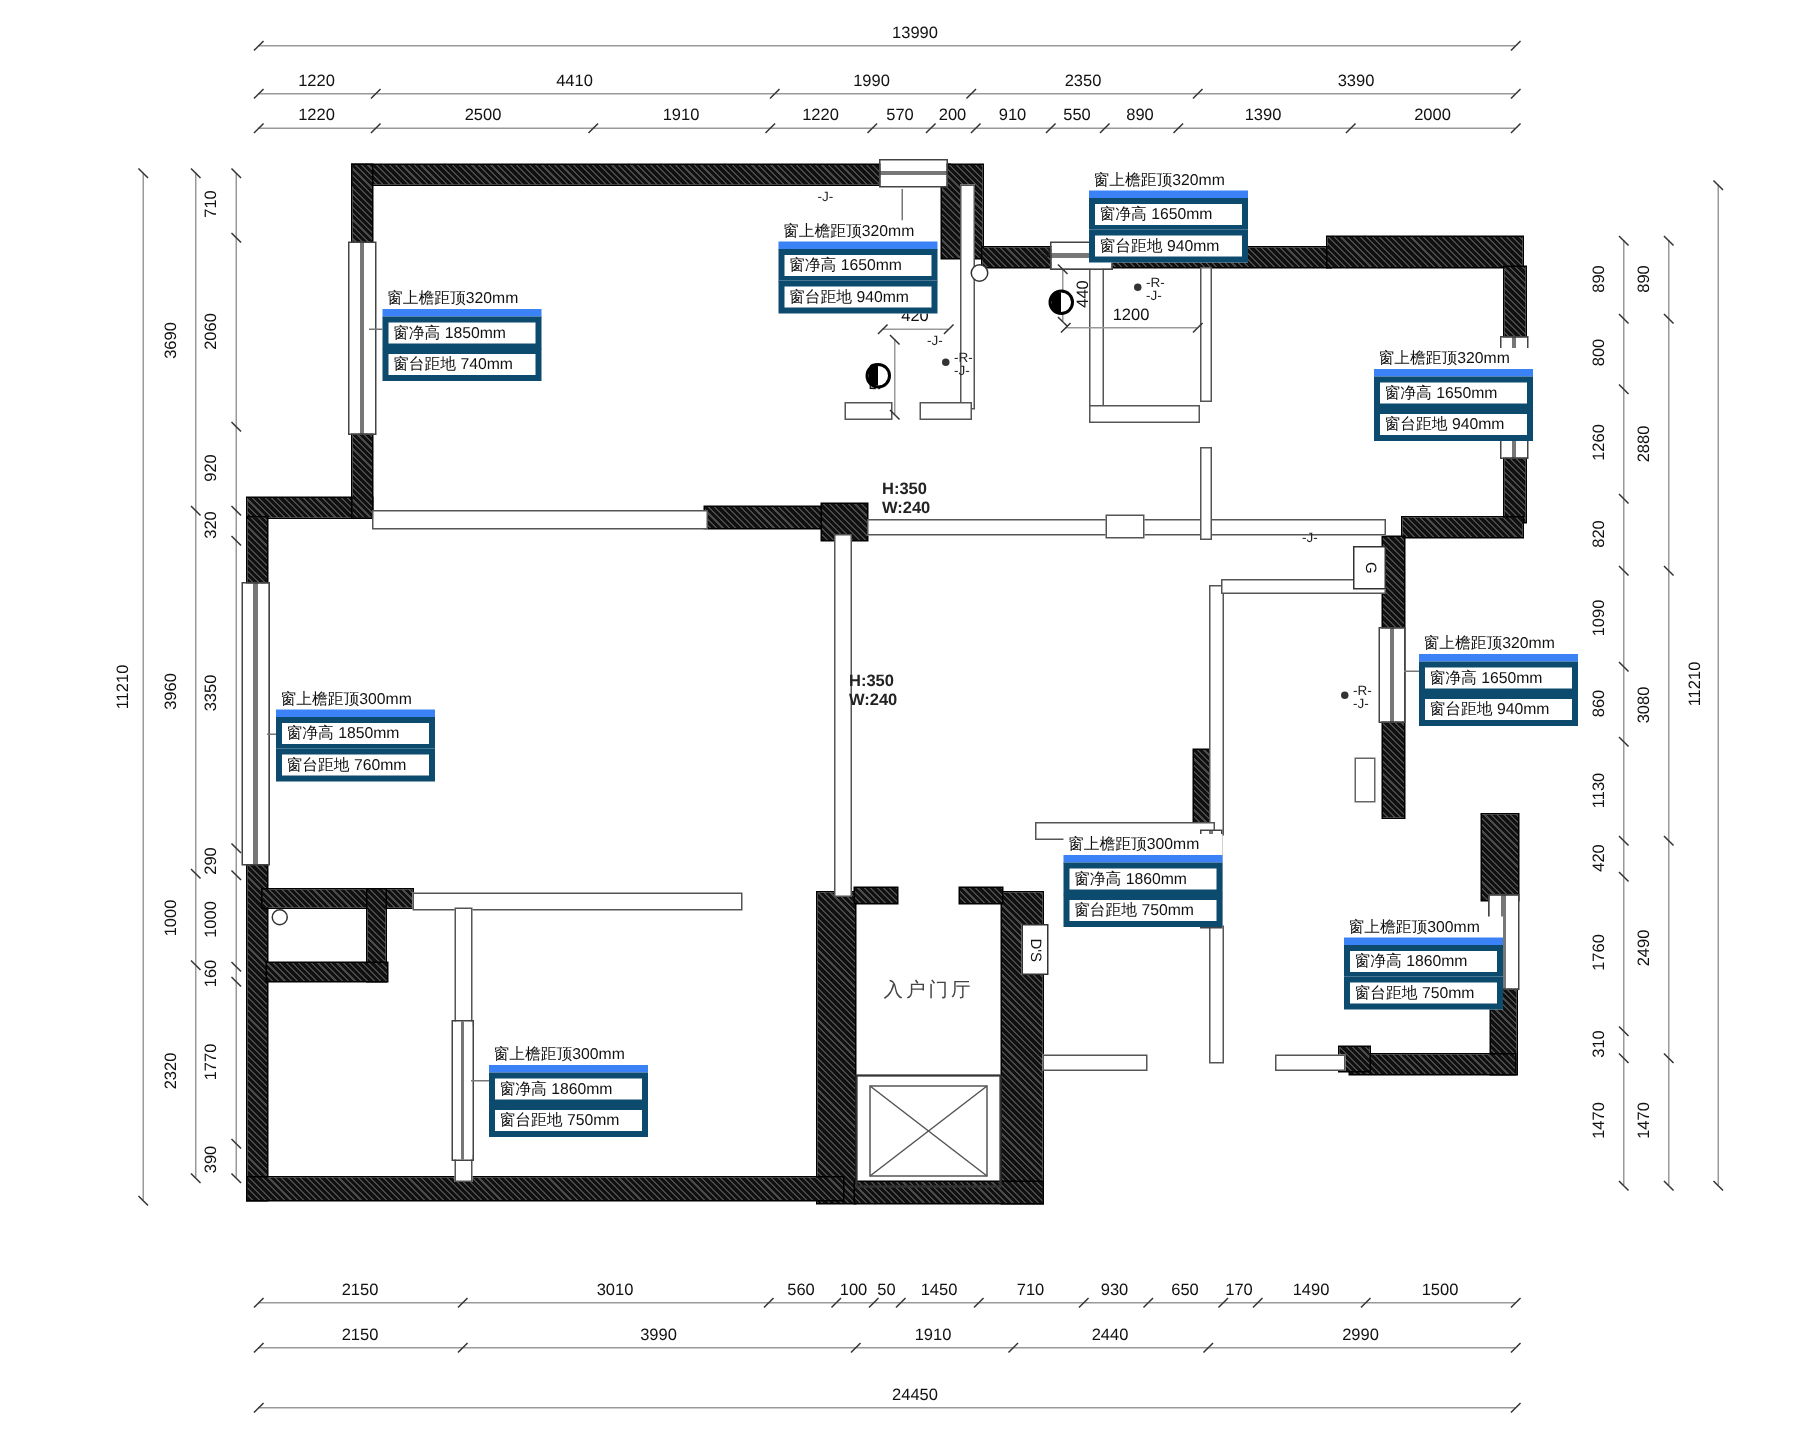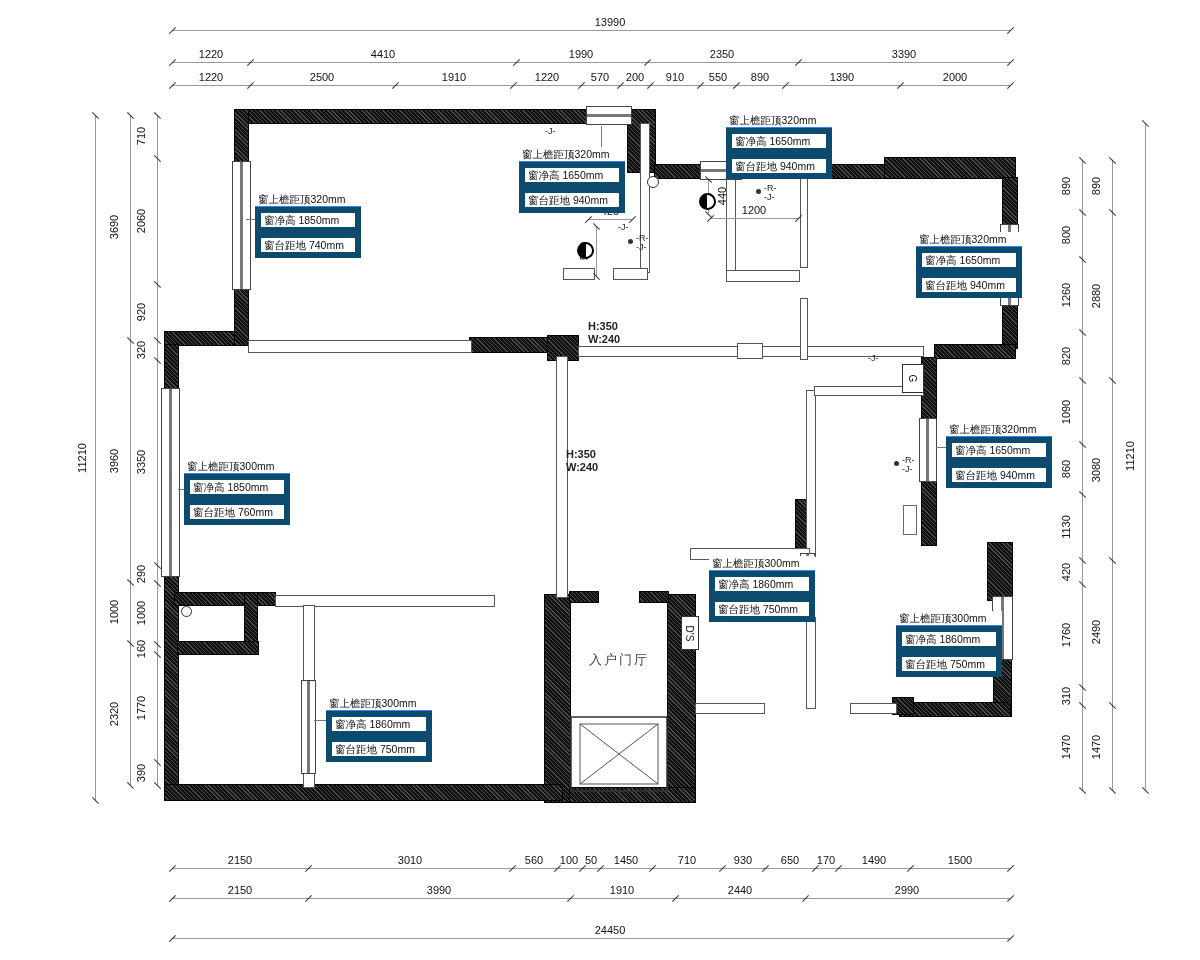--- a/index.html
+++ b/index.html
@@ -12,22 +12,22 @@
   .dimline{position:absolute;background:#999}
   .dimline.h{height:1px}
   .dimline.v{width:1px}
   .tick{position:absolute;background:#333;display:block}
   .h>.tick{width:1px;height:9px;top:-4px;transform:rotate(45deg)}
   .v>.tick{height:1px;width:9px;left:-4px;transform:rotate(45deg)}
   .dl{position:absolute;font-size:11px;transform:translate(-50%,-100%);white-space:nowrap}
   .dlv{position:absolute;font-size:11px;transform:translate(-50%,-50%) rotate(-90deg);white-space:nowrap}
   .ann{position:absolute;display:flex;flex-direction:column;font-size:10.5px;width:106px;z-index:5}
   .ann span{background:#fff;padding:0 3px;line-height:14px;white-space:nowrap}
-  .ann .u{border-bottom:2px solid #3b82f6}
-  .ann .b{border:6px solid #0c4a6e;margin-top:-1px}
+  .ann .u{border-bottom:6px solid #3b82f6}
+  .ann .b{border:4px solid #0c4a6e;margin-top:-1px}
   .sym{position:absolute;font-size:9px;color:#222;white-space:nowrap}
   .rj{position:absolute;font-size:9px;color:#222;line-height:9px;white-space:nowrap}
   .rj::before{content:"";position:absolute;left:-8px;top:5px;width:5px;height:5px;border-radius:50%;background:#333}
   .circ{position:absolute;border:1.5px solid #333;border-radius:50%;background:#fff}
   .hcirc{position:absolute;border:2px solid #000;border-radius:50%;background:linear-gradient(90deg,#000 50%,#fff 50%)}
   .ld{position:absolute;background:#777}
   .beam{position:absolute;font-size:11px;line-height:13px;font-weight:bold;color:#222}
   .lbox{position:absolute;border:1px solid #333;display:flex;align-items:center;justify-content:center;font-size:10px;background:#fff;z-index:4}
   .lbox span{transform:rotate(90deg);display:block}
   .entry{position:absolute;font-size:13px;color:#444;letter-spacing:2px;transform:translate(-50%,-50%);z-index:3}

